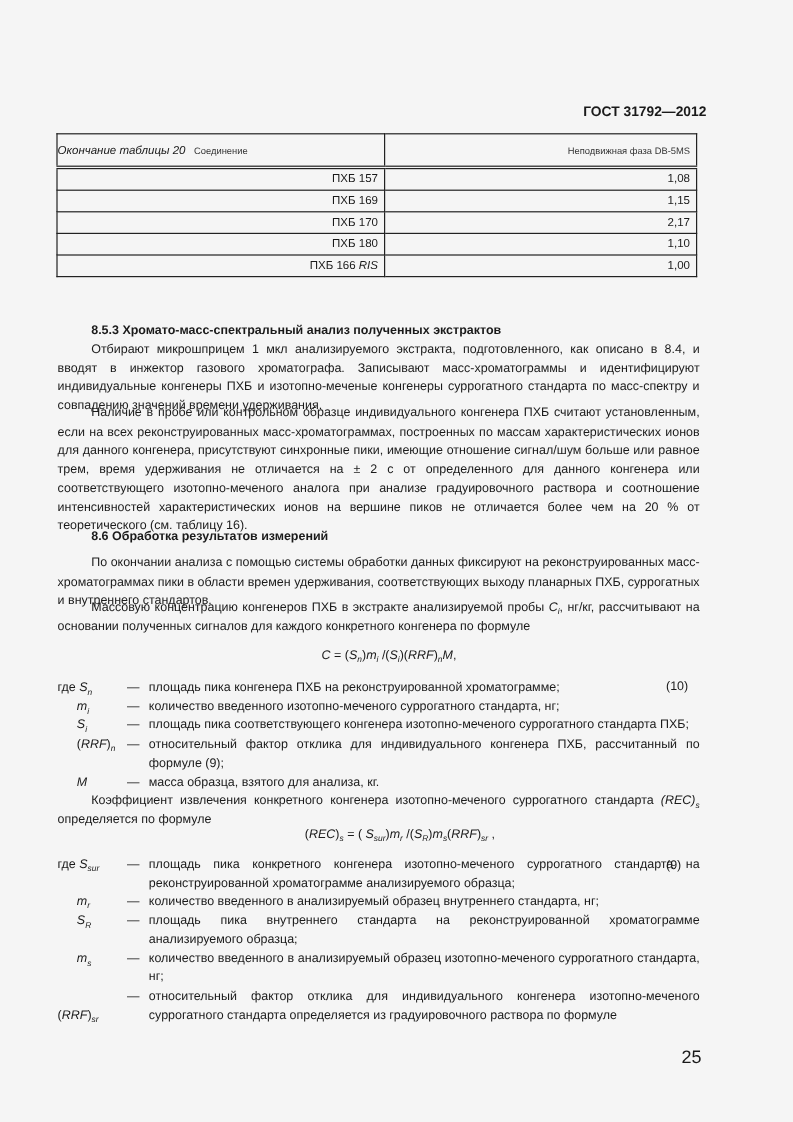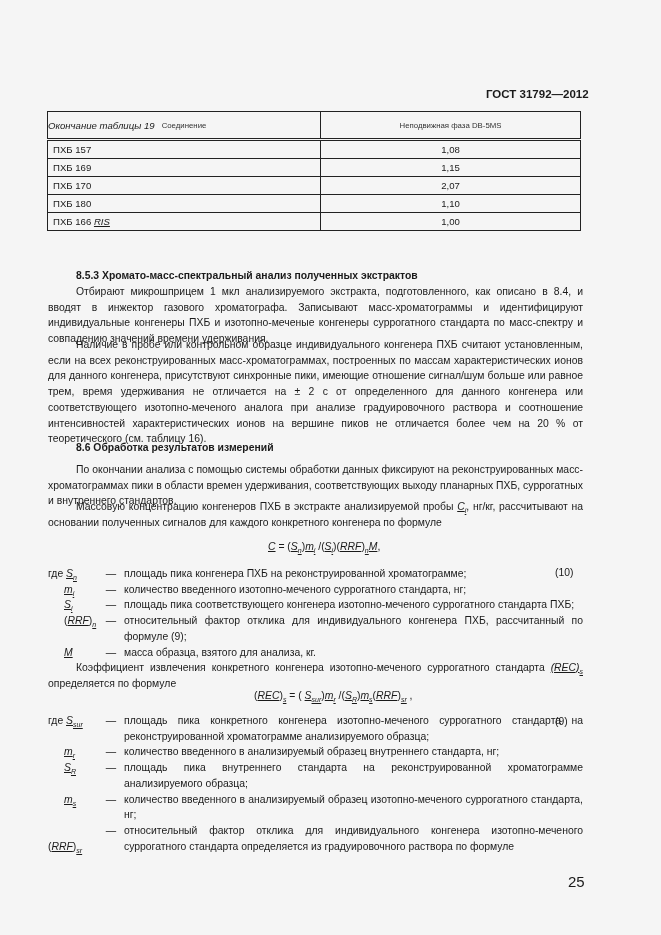--- a/index.html
+++ b/index.html
@@ -4,62 +4,62 @@
 <style>
   html, body { margin:0; padding:0; }
   body {
     width:661px; height:935px; background:#f5f5f5; position:relative; overflow:hidden;
     font-family:"Liberation Sans", sans-serif; color:#1a1a1a; font-size:10.4px;
   }
   .abs { position:absolute;margin-top:26px; }
   .header-code { left:486px; top:62px; font-weight:bold; font-size:11.5px; }
   .caption { left:48px; top:94px; font-style:italic; font-size:9.6px; }
   table.t { position:absolute; left:47px; top:111px; width:534px; border-collapse:collapse; font-size:9.6px;padding-left:28px; }
-  table.t td { border:1px solid #222; padding:0 5px; height:17px; }
+  table.t td { border:1px solid #222; padding:0 5px; height:17px;text-align:right; }
   table.t thead td { height:26px; text-align:center; font-size:7.8px; color:#333; border-bottom:3px double #222; }
   table.t td.c1 { width:262px; }
-  table.t td.c2 { text-align:center; }
+  table.t td.c2 { text-align:right; }
   .p { position:absolute; left:48px; width:535px; line-height:15.7px; text-align:justify; }
   .p .ind { display:inline-block; width:28px; }
   .h { font-weight:bold; }
   .formula { position:absolute; font-style:normal; }
-  i { font-style:italic;text-decoration:underline; }
+  i { font-style:italic; }
   sub { font-size:7px; vertical-align:-3px; line-height:0; }
   .deflist { position:absolute; left:48px; width:535px; }
   .defrow { display:flex; line-height:15.7px; }
   .defsym { width:50px; flex:none; }
   .dash { width:26px; flex:none; text-align:center; }
   .deftext { flex:1; text-align:justify; }
   .pagenum { left:568px; top:847px; font-size:15px; }
 </style>
 </head>
 <body>
 
 <div class="abs header-code">ГОСТ 31792—2012</div>
-<div class="abs caption">Окончание таблицы 19</div>
+<div class="abs caption">Окончание таблицы 20</div>
 
 <table class="t">
   <thead>
     <tr>
       <td class="c1">Соединение</td>
       <td class="c2">Неподвижная фаза DB-5MS</td>
     </tr>
   </thead>
   <tbody id="tbody">
       <tr>
         <td class="c1"><span>ПХБ 157</span><i></i></td>
         <td class="c2">1,08</td>
       </tr>
       <tr>
         <td class="c1"><span>ПХБ 169</span><i></i></td>
         <td class="c2">1,15</td>
       </tr>
       <tr>
         <td class="c1"><span>ПХБ 170</span><i></i></td>
-        <td class="c2">2,07</td>
+        <td class="c2">2,17</td>
       </tr>
       <tr>
         <td class="c1"><span>ПХБ 180</span><i></i></td>
         <td class="c2">1,10</td>
       </tr>
       <tr>
         <td class="c1"><span>ПХБ 166 </span><i>RIS</i></td>
         <td class="c2">1,00</td>
       </tr>
     </tbody>

